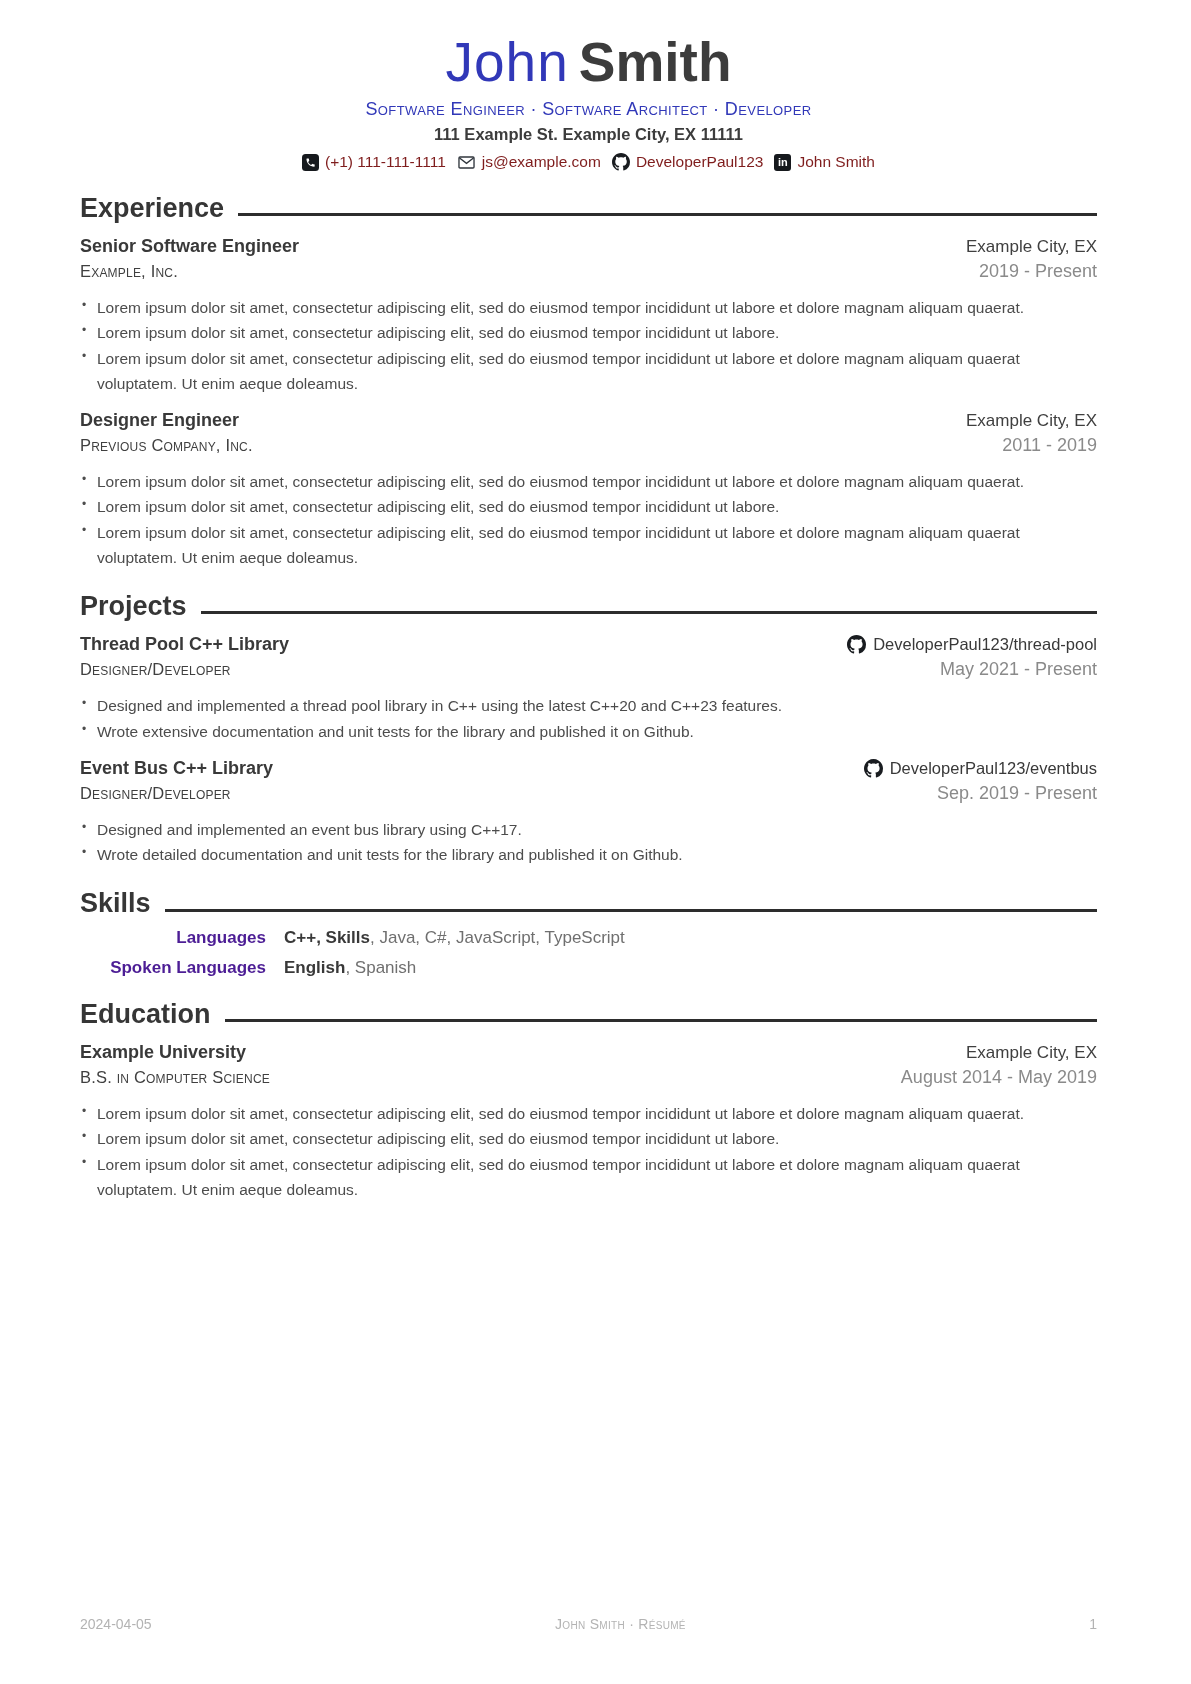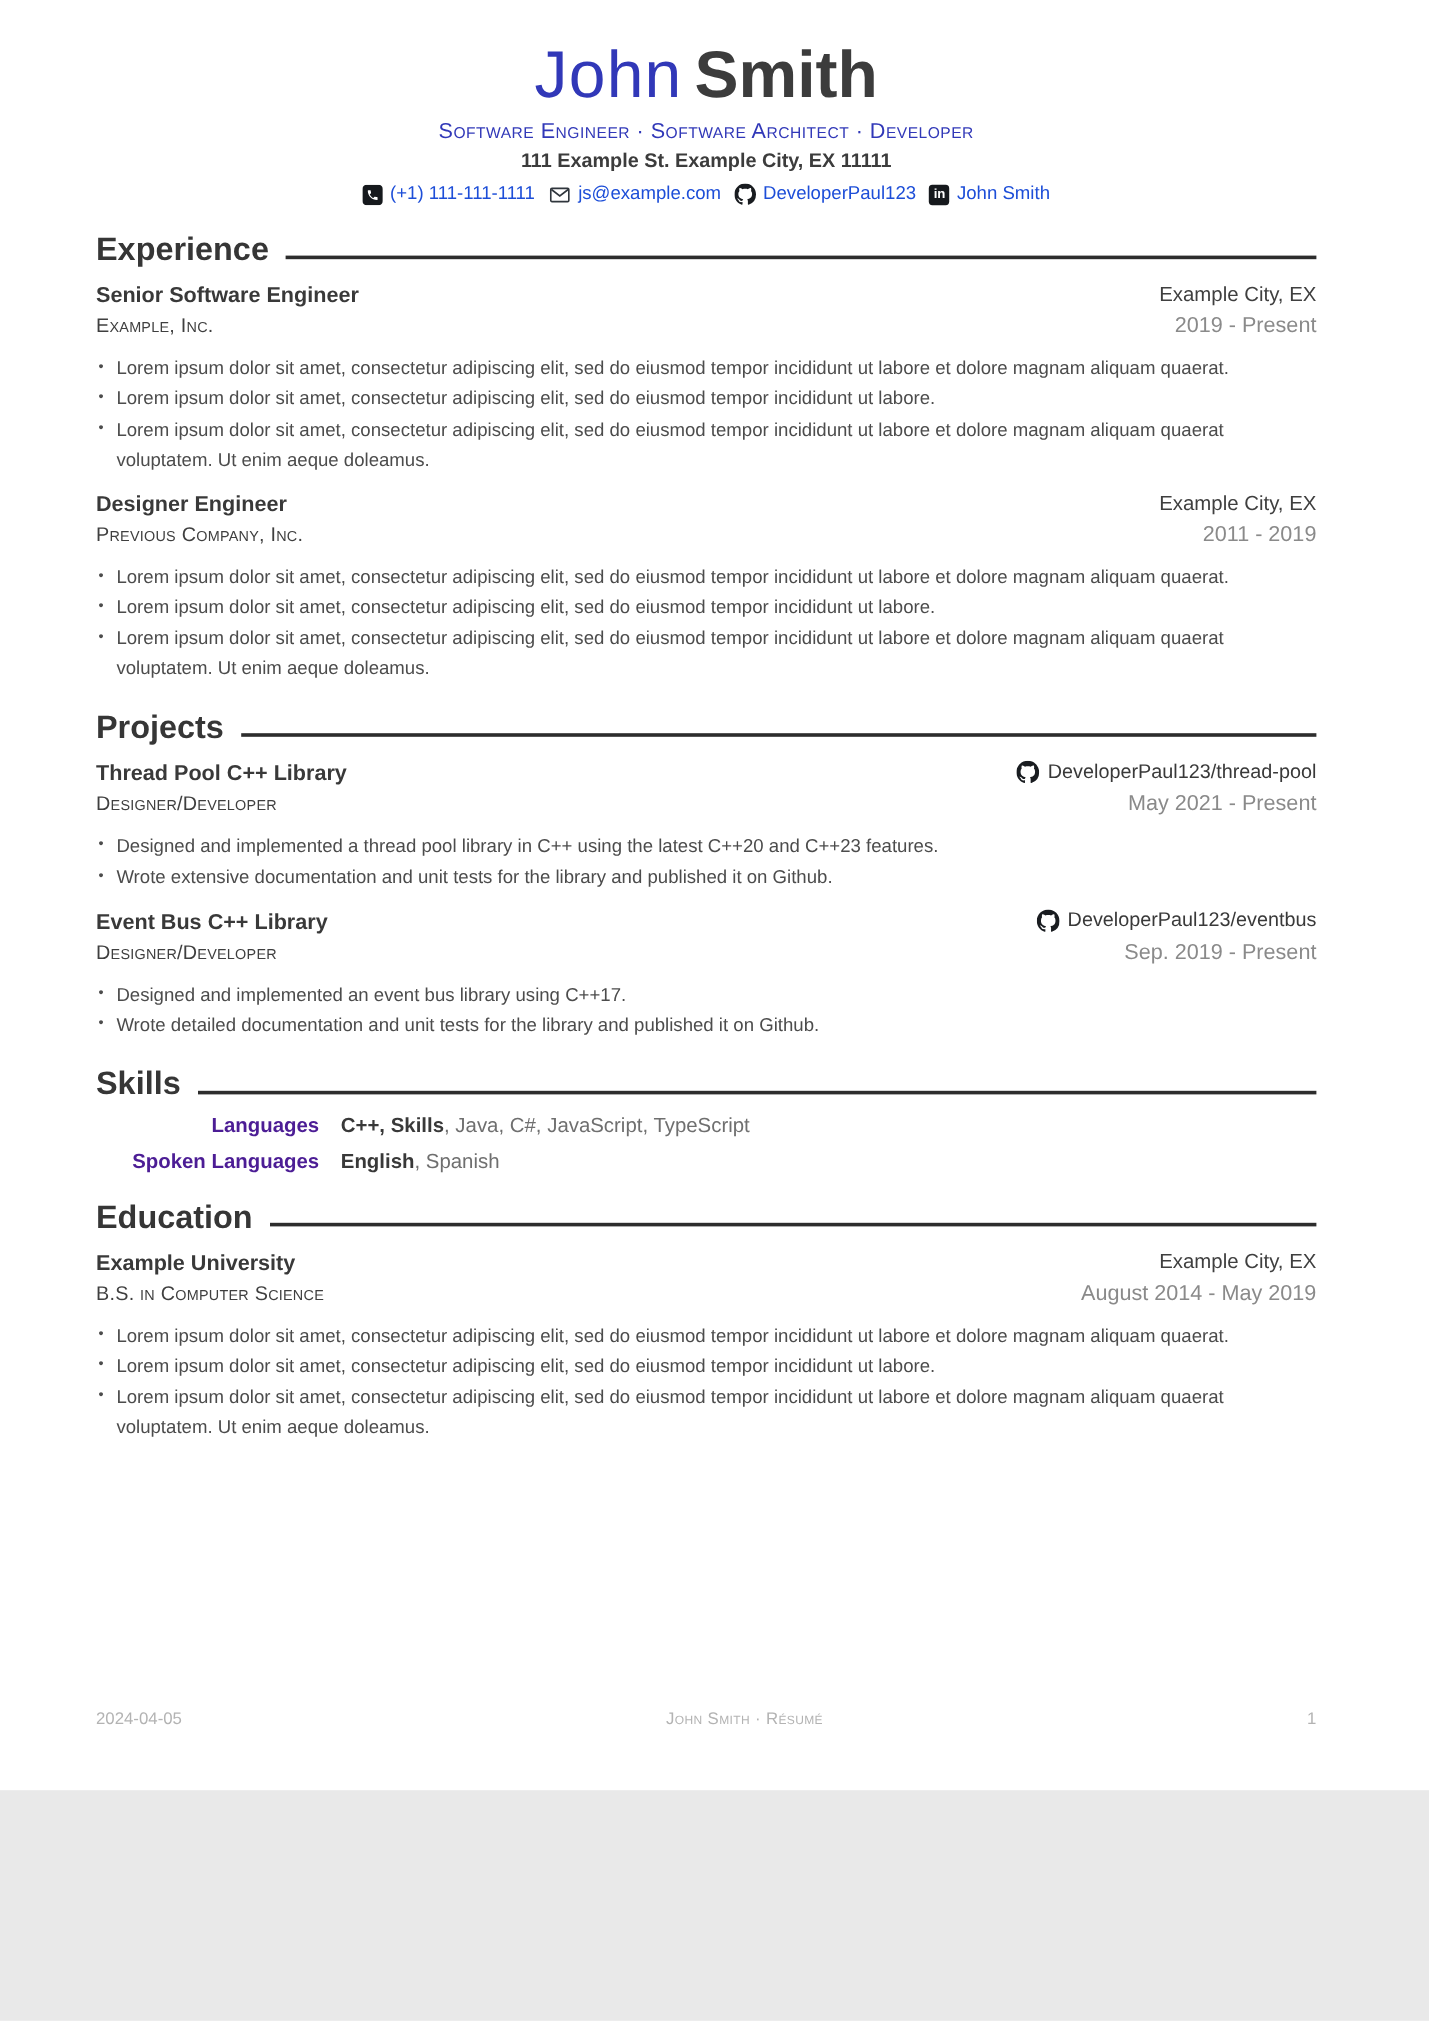--- a/index.html
+++ b/index.html
@@ -1,18 +1,18 @@
 <!DOCTYPE html>
 <html lang="en"><head>
 <meta charset="utf-8">
 <style>
   html,body { margin:0; padding:0; background:#e9e9e9; }
   .page {
     position:relative;
-    width:1191px; height:1492px;
+    width:1191px; height:1684px;
     margin:0 auto;
     background:#ffffff;
     box-sizing:border-box;
     padding:34px 94px 0 80px;
     font-family:"Liberation Sans", sans-serif;
     color:#4b4b4b;
     overflow:hidden;
   }
 
   
@@ -24,37 +24,37 @@
     margin-top:7px;
     color:#3138b8;
     font-variant:small-caps;
     font-size:18px;
     letter-spacing:.4px;
   }
   .address { margin-top:5px; font-weight:700; color:#3c3c3c; font-size:16.5px; }
   .contact-row {
     margin-top:9px;
     display:flex; justify-content:center; align-items:center; gap:11px;
-    font-size:15.5px; color:#1d4ed8;
+    font-size:15.5px; color:#7f1d1d;
   }
   .contact-item { display:flex; align-items:center; gap:6px; text-decoration:none; color:inherit; }
   .linkedin-badge {
     display:inline-flex; width:17px; height:17px; border-radius:3px;
     background:#16191d; color:#fff; font-size:11px; font-weight:700;
     align-items:center; justify-content:center;
   }
   .linkedin-badge::after { content:"in"; }
 
   
   .section-heading { display:flex; align-items:flex-end; margin:22px 0 4px; }
   .section-heading .txt { font-size:27px; font-weight:700; color:#363636; line-height:1.05; }
   .section-heading .rule { flex:1; height:3px; background:#2d2d2d; margin-left:14px; margin-bottom:6px; }
 
   .entry { margin-top:14px; }
-  .entry-head { display:flex; justify-content:space-between; align-items:flex-start; }
+  .entry-head { display:flex; justify-content:space-between; align-items:center; }
   .entry-title { font-size:18px; font-weight:700; color:#393939; }
   .entry-loc { font-size:17px; color:#3f3f3f; }
   .entry-sub { display:flex; justify-content:space-between; align-items:baseline; margin-top:4px; }
   .entry-company { font-variant:small-caps; font-size:16.5px; color:#3f3f3f; letter-spacing:.2px; }
   .entry-dates { font-size:18px; color:#8a8a8a; }
   .repo { display:flex; align-items:center; gap:7px; font-size:16.5px; color:#393939; text-decoration:none; }
 
   ul.bullets { margin:13px 0 4px; padding:0; list-style:none; font-size:15.5px; line-height:1.63; color:#4c4c4c; }
   ul.bullets li { position:relative; padding-left:17px; margin:0; }
   ul.bullets li::before { content:"•"; position:absolute; left:2px; top:1px; font-size:12px; color:#4c4c4c; }

